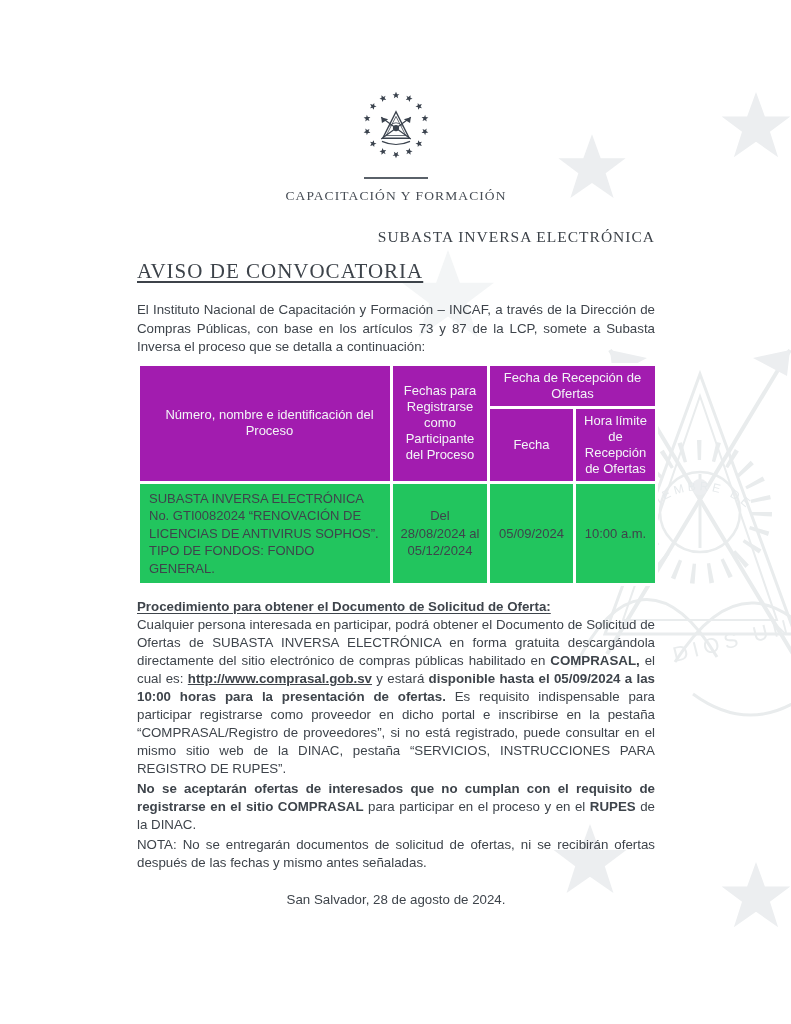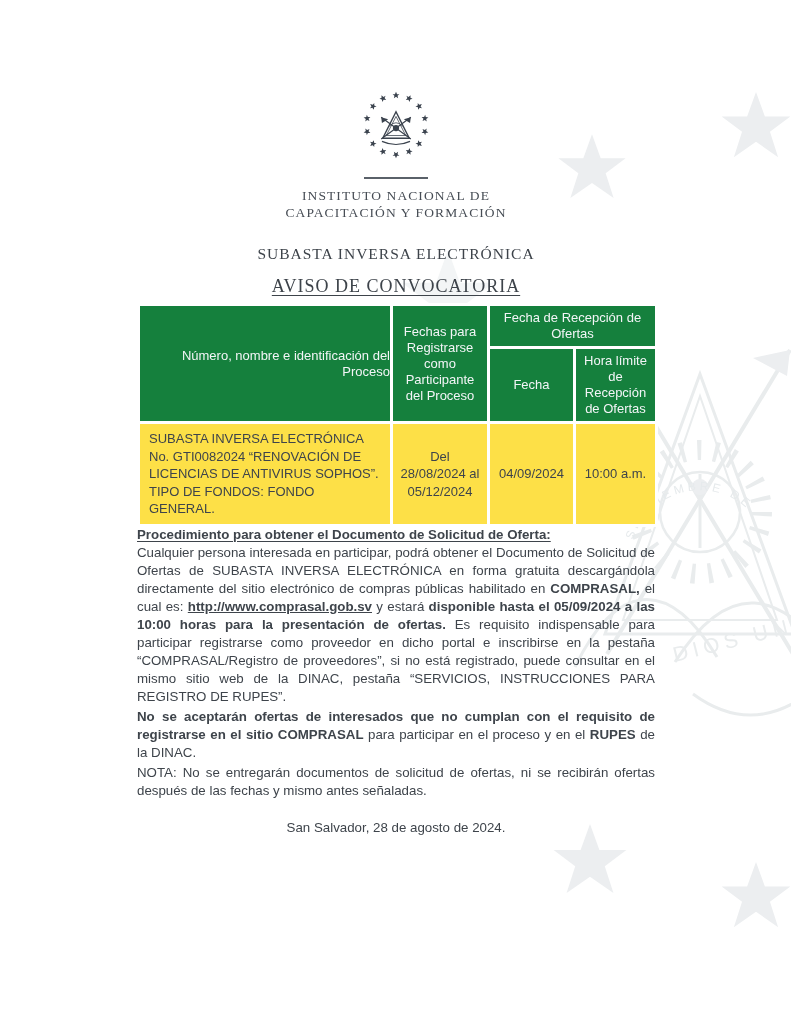--- a/index.html
+++ b/index.html
@@ -30,54 +30,54 @@
   .org-divider { width:64px; height:2px; background:#5a6169; margin:9px auto 8px; }
   .org-name {
     font-family:"Liberation Serif", serif;
     font-size:13.5px; line-height:17px;
     letter-spacing:1.1px; color:#474d55;
   }
 
   .doc-title {
     font-family:"Liberation Serif", serif;
     font-size:15.5px; letter-spacing:1px;
-    text-align:center; color:#3d434a; margin-top:24px;
+    text-align:right; color:#3d434a; margin-top:24px;
   }
   .doc-subtitle {
     font-family:"Liberation Serif", serif;
-    font-size:18px; letter-spacing:1px;
-    text-align:center; color:#3d434a; margin-top:13px;
+    font-size:21px; letter-spacing:1px;
+    color:#3d434a; margin-top:13px;
     text-decoration:underline; text-underline-offset:3px;
   }
 
   .intro { margin-top:17px; font-size:13.3px; line-height:18.5px; text-align:justify; }
 
   
   table.process-table {
     border-collapse:collapse; width:518px; margin-top:6px; table-layout:fixed;
   }
   .process-table th, .process-table td { border:3px solid #ffffff; }
   .process-table th {
-    background:#15803d; color:#f3f5f7; font-weight:400;
+    background:#a21caf; color:#f3f5f7; font-weight:400;
     font-size:13px; line-height:16px; padding:4px 6px;
     text-align:center; vertical-align:middle;
   }
-  .process-table th.left { text-align:right; padding-left:9px; padding-right:0; }
+  .process-table th.left { text-align:center; padding-left:9px; padding-right:0; }
   .process-table td {
-    background:#fde047; color:#3e444b;
+    background:#22c55e; color:#3e444b;
     font-size:13px; line-height:17.5px; padding:6px 6px;
     text-align:center; vertical-align:middle;
   }
   .process-table td.left { text-align:left; padding-left:9px; padding-right:10px; }
   tr.hdr-top { height:40px; }
   tr.hdr-sub { height:62px; }
   tr.body-row { height:74px; }
 
   .proc-heading {
-    font-weight:700; font-size:13.3px;
+    margin-top:13px; font-weight:700; font-size:13.3px;
     text-decoration:underline; text-underline-offset:2px;
   }
   .para { margin-top:2px; font-size:13.3px; line-height:18px; text-align:justify; }
   .para span[data-interactable="true"] { cursor:pointer; }
   .footer-date { margin-top:20px; text-align:center; font-size:13.3px; }
 </style>
 </head>
 <body>
 
 <div class="page" data-interactable="false">
@@ -162,27 +162,27 @@
           <path d="M31,40 L69,68 M69,40 L31,68" stroke-width="1.5"></path>
           <path d="M31,40 L40,42.5 L32,47.5 Z M69,40 L60,42.5 L68,47.5 Z" fill="#3b434e" stroke="none"></path>
           <path d="M50,33 L33,67 L67,67 Z" stroke-width="1.8"></path>
           <path d="M50,39 L37.5,63.5 L62.5,63.5 Z" stroke-width="1"></path>
           <path d="M42,52 A9,9 0 0 1 58,52" stroke-width="1"></path>
           <circle cx="50" cy="54" r="4" fill="#3b434e" stroke="none"></circle>
           <path d="M32,71 Q50,79 68,71" stroke-width="1.5"></path>
         </g>
       </svg>
       <div class="org-divider" data-interactable="false"></div>
-      <div class="org-name" data-interactable="false">INSTITUTO NACIONAL DE</div>
       <div class="org-name" data-interactable="false">CAPACITACIÓN Y FORMACIÓN</div>
     </div>
 
     <div class="doc-title" data-interactable="false">SUBASTA INVERSA ELECTRÓNICA</div>
     <div class="doc-subtitle" data-interactable="false">AVISO DE CONVOCATORIA</div>
 
+    <p class="intro" data-interactable="false">El Instituto Nacional de Capacitación y Formación – INCAF, a través de la Dirección de Compras Públicas, con base en los artículos 73 y 87 de la LCP, somete a Subasta Inversa el proceso que se detalla a continuación:</p>
 
     <table class="process-table" data-interactable="false">
       <colgroup>
         <col style="width:253px">
           <col style="width:97px">
           <col style="width:86px">
           <col style="width:82px">
       </colgroup>
       <thead>
         <tr class="hdr-top">
@@ -192,21 +192,21 @@
         </tr>
         <tr class="hdr-sub">
           <th data-interactable="false">Fecha</th>
           <th data-interactable="false">Hora límite de Recepción de Ofertas</th>
         </tr>
       </thead>
       <tbody>
         <tr class="body-row" data-interactable="false">
           <td class="left" data-interactable="false">SUBASTA INVERSA ELECTRÓNICA No. GTI0082024 “RENOVACIÓN DE LICENCIAS DE ANTIVIRUS SOPHOS”. TIPO DE FONDOS: FONDO GENERAL.</td>
           <td data-interactable="false">Del 28/08/2024 al 05/12/2024</td>
-          <td data-interactable="false">04/09/2024</td>
+          <td data-interactable="false">05/09/2024</td>
           <td data-interactable="false">10:00 a.m.</td>
         </tr>
       </tbody>
     </table>
 
     <p class="proc-heading" data-interactable="false">Procedimiento para obtener el Documento de Solicitud de Oferta:</p>
 
     <p class="para" data-interactable="false"><span data-interactable="false">Cualquier persona interesada en participar, podrá obtener el Documento de Solicitud de Ofertas de SUBASTA INVERSA ELECTRÓNICA en forma gratuita descargándola directamente del sitio electrónico de compras públicas habilitado en </span><span data-interactable="false" style="font-weight: 700;">COMPRASAL,</span><span data-interactable="false"> el cual es: </span><span data-interactable="true" style="font-weight: 700; text-decoration: underline;">http://www.comprasal.gob.sv</span><span data-interactable="false"> y estará </span><span data-interactable="false" style="font-weight: 700;">disponible hasta el 05/09/2024 a las 10:00 horas para la presentación de ofertas.</span><span data-interactable="false"> Es requisito indispensable para participar registrarse como proveedor en dicho portal e inscribirse en la pestaña “COMPRASAL/Registro de proveedores”, si no está registrado, puede consultar en el mismo sitio web de la DINAC, pestaña “SERVICIOS, INSTRUCCIONES PARA REGISTRO DE RUPES”.</span></p>
 
     <p class="para" data-interactable="false"><span data-interactable="false" style="font-weight: 700;">No se aceptarán ofertas de interesados que no cumplan con el requisito de registrarse en el sitio COMPRASAL</span><span data-interactable="false"> para participar en el proceso y en el </span><span data-interactable="false" style="font-weight: 700;">RUPES</span><span data-interactable="false"> de la DINAC.</span></p>

